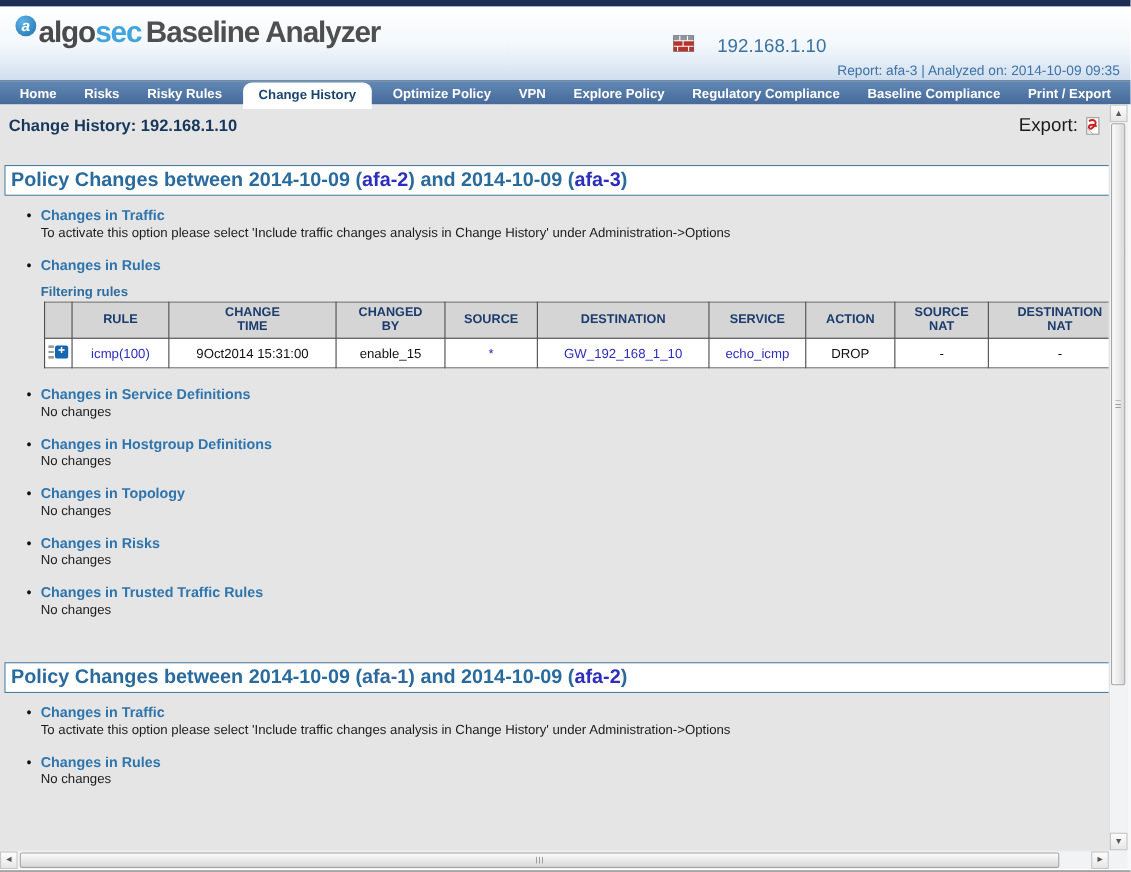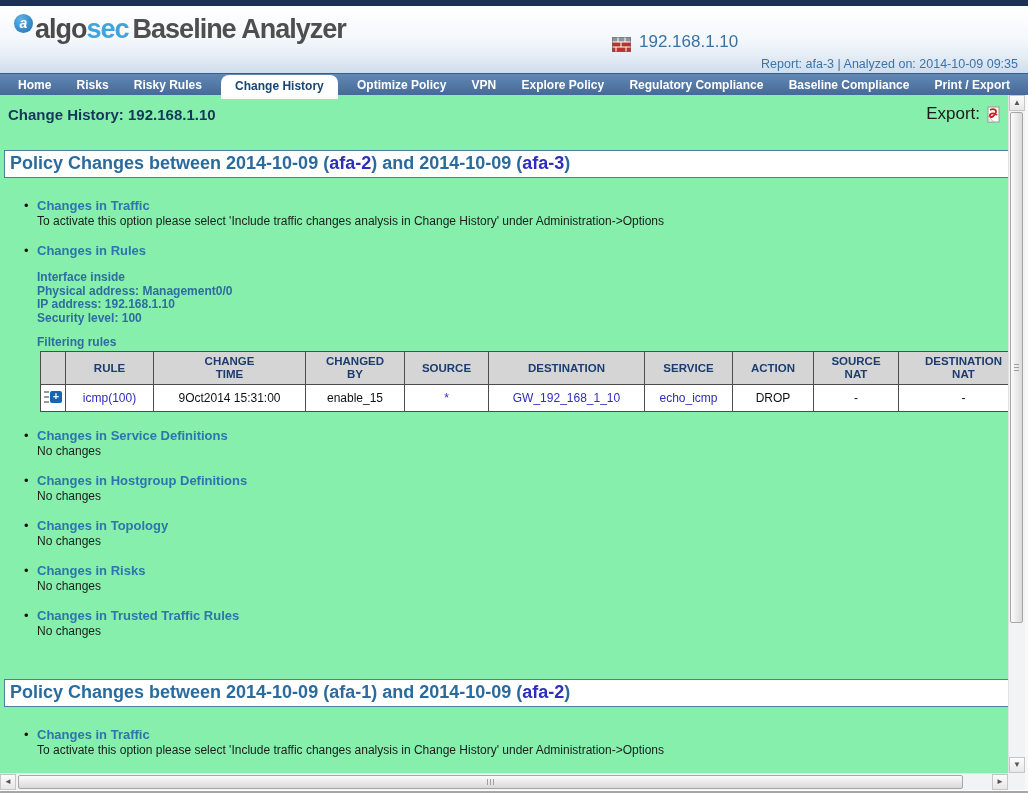--- a/index.html
+++ b/index.html
@@ -8,44 +8,44 @@
 
   
   .topstrip { height:6px; background:#1e2f55; }
   .masthead { position:relative; height:67px; background:linear-gradient(#ffffff, #f4f8fc 50%, #e2ebf5 78%, #cfdded 100%); }
   .logo { position:absolute; left:14px; top:8px; display:flex; align-items:center; }
   .logo-circle { width:19px; height:19px; border-radius:50%; background:radial-gradient(circle at 35% 30%, #5db4e8, #1e6fae); color:#fff; font-weight:bold; font-style:italic; font-size:14px; text-align:center; line-height:18px; margin-right:2px; margin-top:-12px; }
   .logo-text { font-size:27px; font-weight:bold; letter-spacing:-1px; }
   .logo-text .algo { color:#4a4a4a; }
   .logo-text .sec { color:#41a4dc; }
   .logo-text .product { color:#4f4f4f; margin-left:4px; font-weight:bold; }
-  .device { position:absolute; left:612px; top:26px; display:flex; align-items:flex-end; gap:8px; }
+  .device { position:absolute; left:612px; top:26px; display:flex; align-items:flex-start; gap:21px; }
   .device .ip { font-size:17px; color:#3873a3; }
   .report-line { position:absolute; right:10px; bottom:2px; font-size:12.5px; color:#3c73a8; }
 
   
   .navbar { position:relative; height:22px; background:linear-gradient(#6189b4, #46699a); display:flex; align-items:center; justify-content:space-between; padding:0 12px; border-top:1px solid #3a5d85; }
   .tab { color:#fff; font-size:12px; font-weight:bold; padding:3px 6px; white-space:nowrap; cursor:pointer; }
   .tab.active { background:#fff; color:#1b4571; border-radius:8px 8px 0 0; padding:4px 14px 6px; margin-bottom:-4px; z-index:3; }
 
   
-  .content { position:relative; height:678px; overflow:hidden; background:#86efac; }
+  .content { position:relative; height:678px; overflow:hidden; background:#e5e5e5; }
   .titlerow { display:flex; justify-content:space-between; align-items:center; margin:9px 26px 0 8px; }
   .pagetitle { font-size:15px; font-weight:bold; color:#16365c; }
   .exportbox { display:flex; align-items:center; gap:5px; font-size:17px; color:#1a1a1a; }
 
   .secbox { margin:26px 4px 0 4px; border:1px solid #4c7e9f; padding:2px 5px 3px; font-size:18px; font-weight:bold; color:#2a6b9e; background:#fff; }
   .secbox .rev { color:#2d2dbe; cursor:pointer; }
   .secbox.second { margin-top:40px; }
 
   .bullet { position:relative; margin:14px 0 0 37px; }
   .bullet::before { content:"•"; position:absolute; left:-13px; top:0px; color:#111; font-size:13px; }
   .btitle { color:#2e74ad; font-size:13px; font-weight:bold; cursor:pointer; }
   .bnote { font-size:12px; color:#1c1c1c; margin-top:1px; line-height:15px; }
-  .bullet.first { margin-top:20px; }
+  .bullet.first { margin-top:10px; }
 
   .ifaceblock { margin:13px 0 0 37px; font-size:12px; font-weight:bold; color:#2e6d9f; line-height:13.5px; }
   .filtering { margin:10px 0 0 37px; font-size:12px; font-weight:bold; color:#2e6d9f; }
 
   .tablewrap { margin:2px 0 0 40px; width:968px; overflow:hidden; }
   table.rules { border-collapse:collapse; table-layout:fixed; width:988px; }
   table.rules th, table.rules td { border:1px solid #4d4d4d; }
   table.rules th { background:#d5d5d5; color:#1c3c6e; font-size:11.5px; font-weight:bold; text-align:center; white-space:pre-line; line-height:13px; padding:3px 2px; }
   table.rules td { background:#fff; font-size:12px; color:#111; text-align:center; padding:4px 3px; height:27px; }
   td.cell-left { text-align:left; padding-left:5px; }
@@ -131,26 +131,20 @@
 
     <div class="bullet first">
       <div class="btitle">Changes in Traffic</div>
       <div class="bnote">To activate this option please select 'Include traffic changes analysis in Change History' under Administration-&gt;Options</div>
     </div>
 
     <div class="bullet">
       <div class="btitle">Changes in Rules</div>
     </div>
 
-    <div class="ifaceblock">
-      <div>Interface inside</div>
-      <div>Physical address: Management0/0</div>
-      <div>IP address: 192.168.1.10</div>
-      <div>Security level: 100</div>
-    </div>
 
     <div class="filtering">Filtering rules</div>
 
     <div class="tablewrap">
       <table class="rules">
         <colgroup>
           <col style="width:25px">
             <col style="width:88px">
             <col style="width:152px">
             <col style="width:99px">

